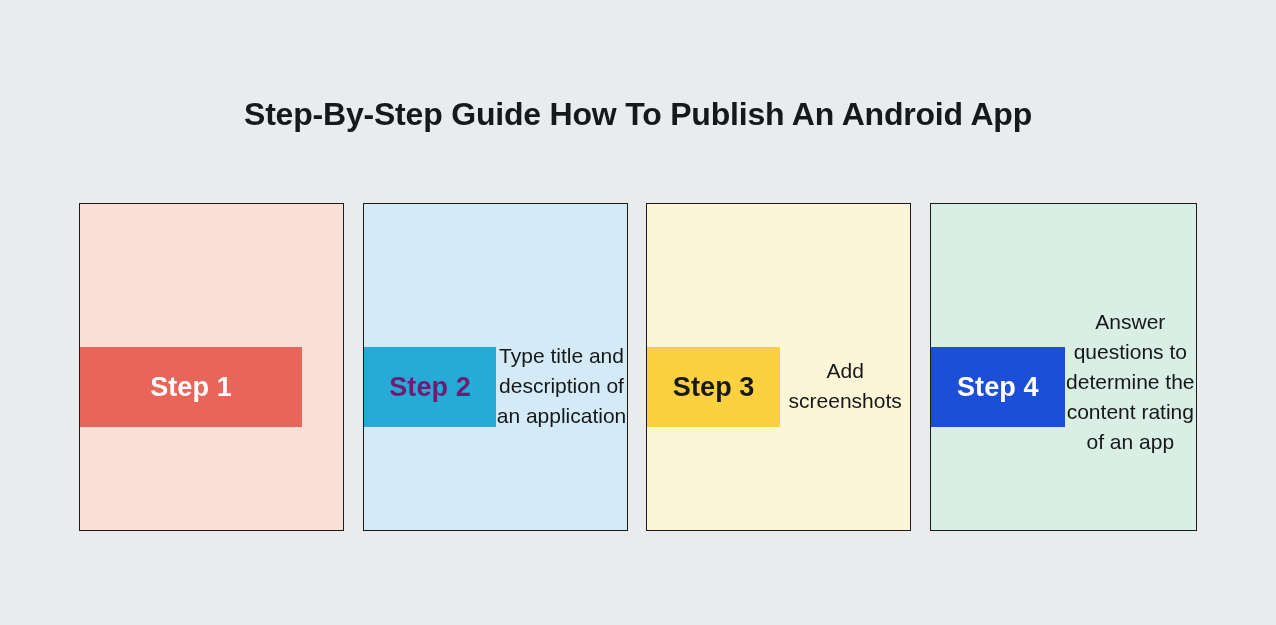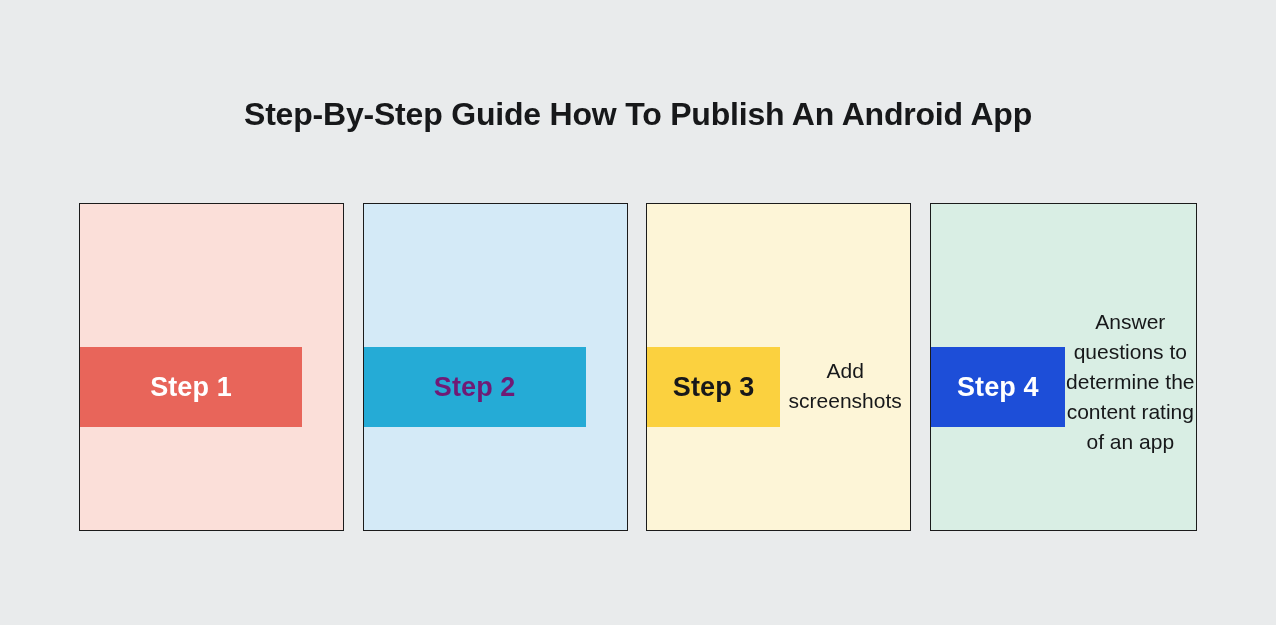--- a/index.html
+++ b/index.html
@@ -104,20 +104,21 @@
     <div class="step-card" id="card-0" style="background: rgb(251, 223, 217); border-color: rgb(27, 27, 27);">
       <div class="step-header" id="card-0-header" style="background: rgb(232, 101, 90);">
         <span class="step-header-label" id="card-0-header-label" style="color: rgb(255, 255, 255);">Step 1</span>
       </div>
     </div>
 
     <div class="step-card" id="card-1" style="background: rgb(212, 234, 247); border-color: rgb(27, 27, 27);">
       <div class="step-header" id="card-1-header" style="background: rgb(37, 171, 214);">
         <span class="step-header-label" id="card-1-header-label" style="color: #701a75;">Step 2</span>
       </div>
+      <div class="step-body">Type title and description of an application</div>
     </div>
 
     <div class="step-card" id="card-2" style="background: rgb(253, 245, 215); border-color: rgb(27, 27, 27);">
       <div class="step-header" id="card-2-header" style="background: rgb(251, 209, 63);">
         <span class="step-header-label" id="card-2-header-label" style="color: rgb(23, 24, 26);">Step 3</span>
       </div>
       <div class="step-body">Add screenshots</div>
     </div>
 
     <div class="step-card card-wide" id="card-3" style="background: rgb(217, 238, 228); border-color: rgb(27, 27, 27);">

